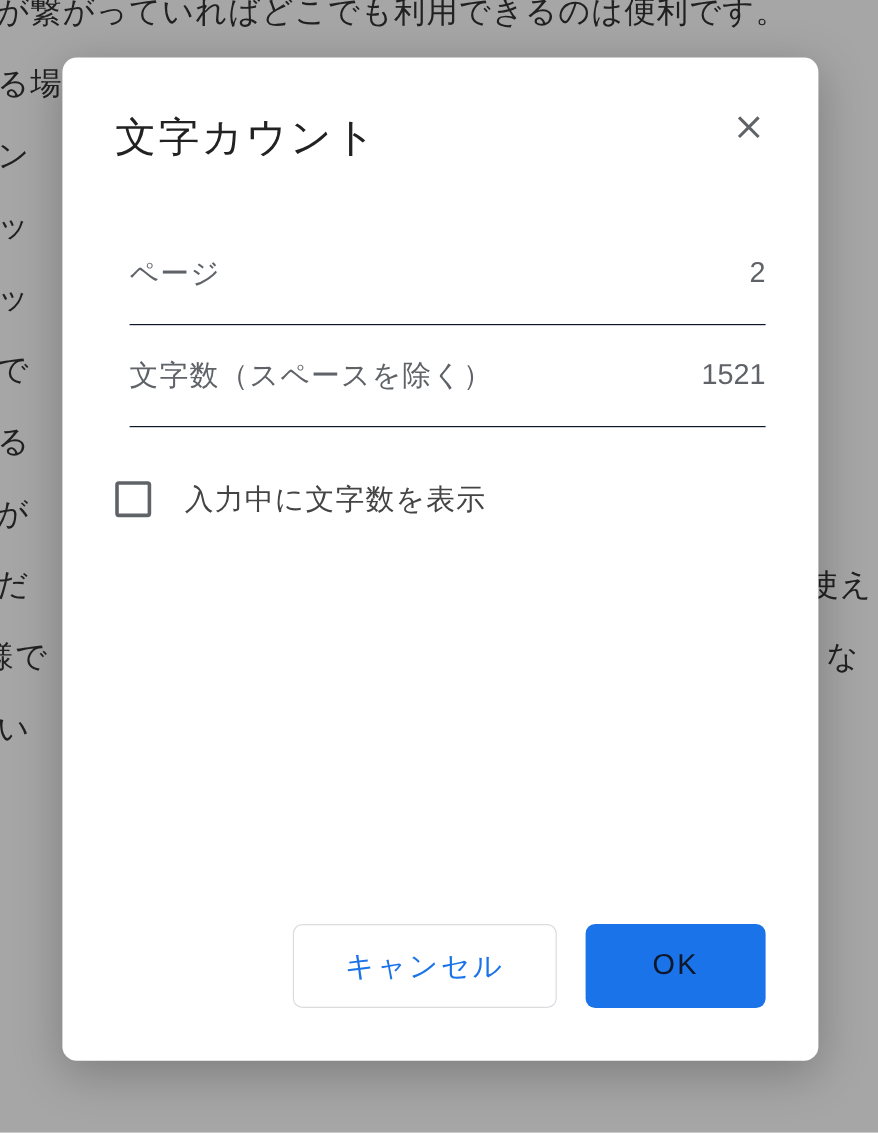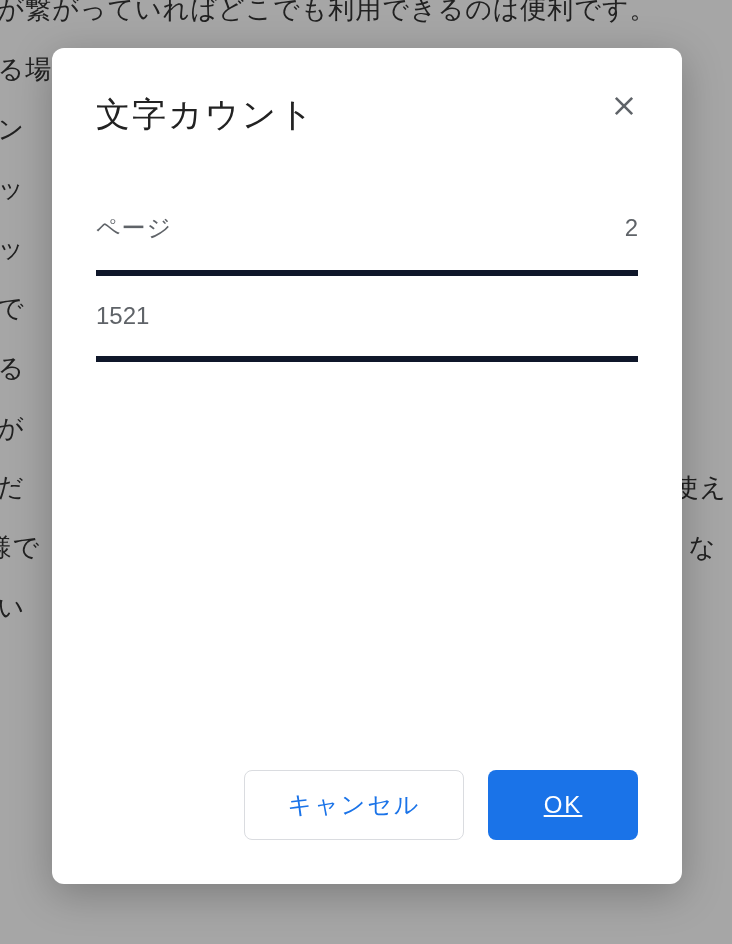--- a/index.html
+++ b/index.html
@@ -63,21 +63,22 @@
     }
     .close-icon svg {
       width: 100%;
       height: 100%;
     }
     .stat-row {
       display: flex;
       justify-content: space-between;
       align-items: center;
       padding: 26px 0;
-      border-bottom: 6px solid #0f172a;
+      border-bottom: 1px solid #0f172a;
+      margin-left: 12px;
     }
     .stat-label {
       font-size: 24px;
       color: #5f6368;
       letter-spacing: 1px;
     }
     .stat-value {
       font-size: 24px;
       color: #5f6368;
     }
@@ -119,23 +120,22 @@
     }
     .btn-cancel {
       background: #fff;
       border: 1px solid #dadce0;
       color: #1a73e8;
       min-width: 220px;
     }
     .btn-ok {
       background: #1a73e8;
       border: none;
-      color: #ffffff;
+      color: #0f172a;
       min-width: 150px;
-      text-decoration: underline;
     }
   </style>
 </head>
 <body>
 
 <div class="bg-text">
   <div>トが繋がっていればどこでも利用できるのは便利です。</div>
   <div>ある場所に依存しますから</div>
   <div></div>
   <div>メン</div>
@@ -167,21 +167,26 @@
   </div>
 
   <div class="stat-row">
     <span class="stat-label">ページ</span>
     <span class="stat-value">2</span>
   </div>
 
 
 
   <div class="stat-row">
+    <span class="stat-label">文字数（スペースを除く）</span>
     <span class="stat-value">1521</span>
   </div>
 
+  <div class="checkbox-row">
+    <div class="checkbox"></div>
+    <span class="checkbox-label">入力中に文字数を表示</span>
+  </div>
 
   <div class="dialog-actions">
     <button class="btn btn-cancel">キャンセル</button>
     <button class="btn btn-ok">OK</button>
   </div>
 </div>
 
 </body></html>

